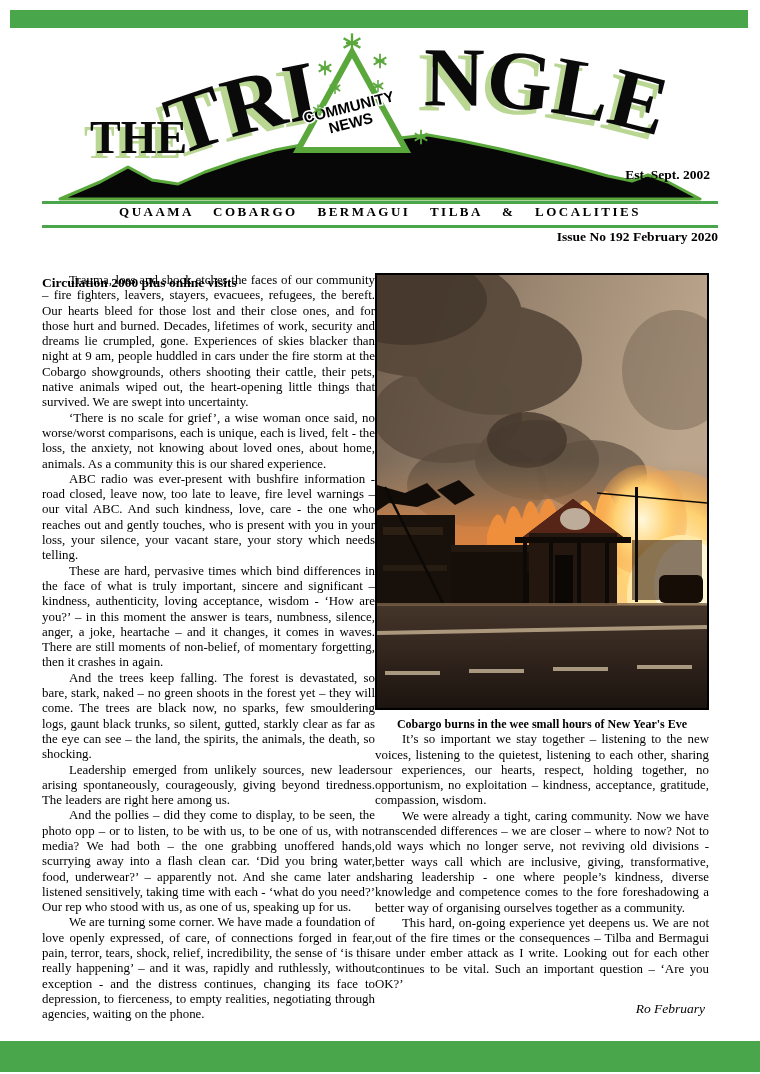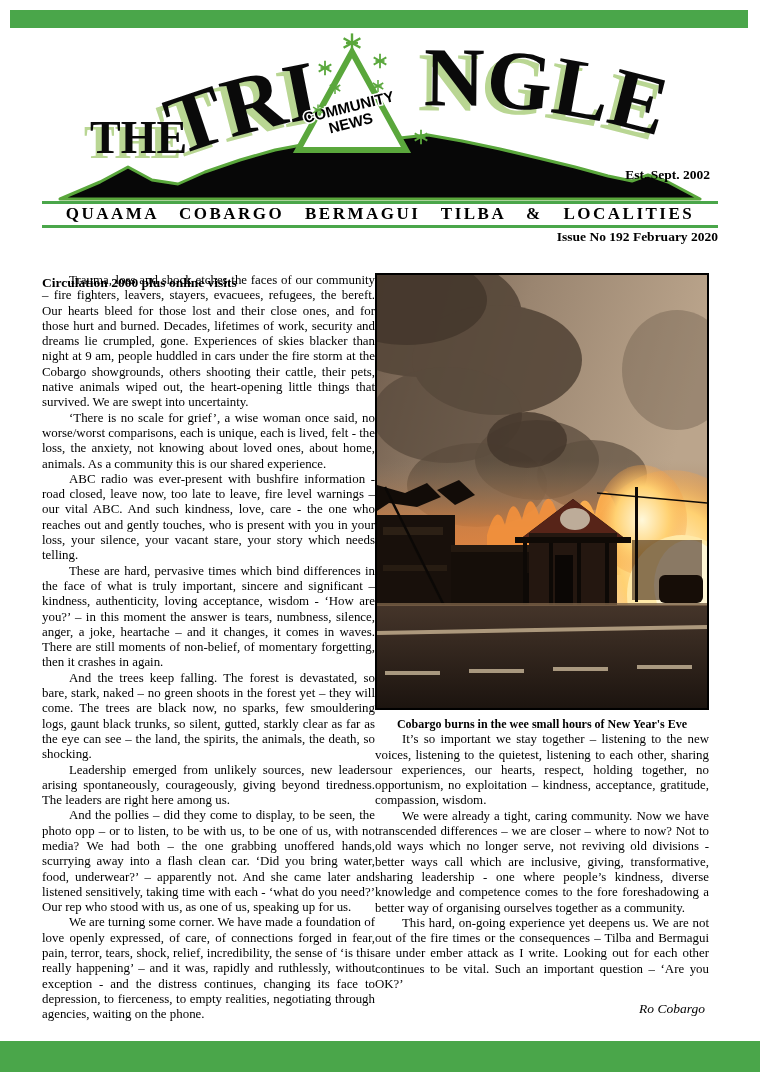--- a/index.html
+++ b/index.html
@@ -4,21 +4,21 @@
 <style>
   html,body{margin:0;padding:0;background:#ffffff;}
   #page{position:relative;width:760px;height:1074px;background:#ffffff;overflow:hidden;
         font-family:"Liberation Serif",serif;color:#000;}
   .greenbar{position:absolute;background:#4aa64a;}
   #topbar{left:10px;top:10px;width:738px;height:18px;}
   #bottombar{left:0;top:1041px;width:760px;height:31px;}
   #masthead-svg{position:absolute;left:0;top:0;}
   .flag-rule{position:absolute;left:42px;width:676px;height:2.5px;background:#4aa64a;}
   #flag-line{position:absolute;left:0;top:204px;width:760px;text-align:center;
-             font-weight:bold;font-size:17px;letter-spacing:2.5px;word-spacing:14px;}
+             font-weight:bold;font-size:13px;letter-spacing:2.5px;word-spacing:14px;}
   #info-row{position:absolute;left:42px;top:229px;width:676px;font-weight:bold;font-size:13.5px;}
   #circulation{float:left;margin-top:46px;}
   #issue{float:right;}
   #headline{position:absolute;left:0;top:236px;width:760px;text-align:center;
             font-weight:bold;font-size:31px;}
   .col{position:absolute;top:273px;font-size:12.9px;line-height:15.3px;text-align:justify;}
   #left-col{left:42px;width:333px;}
   #right-col{left:375px;width:334px;}
   .col p{margin:0;text-indent:27px;}
   #photo-frame{border:2px solid #000;width:330px;height:433px;line-height:0;}
@@ -201,18 +201,18 @@
           <rect x="176" y="392" width="55" height="4"></rect>
           <rect x="260" y="390" width="55" height="4"></rect>
         </g>
       </svg>
     </div>
     <p id="photo-caption">Cobargo burns in the wee small hours of New Year's Eve</p>
     <div id="right-text">
       <p>It’s so important we stay together – listening to the new voices, listening to the quietest, listening to each other, sharing our experiences, our hearts, respect, holding together, no opportunism, no exploitation – kindness, acceptance, gratitude, compassion, wisdom.</p>
       <p>We were already a tight, caring community. Now we have transcended differences – we are closer – where to now? Not to old ways which no longer serve, not reviving old divisions - better ways call which are inclusive, giving, transformative, sharing leadership - one where people’s kindness, diverse knowledge and competence comes to the fore foreshadowing a better way of organising ourselves together as a community.</p>
       <p>This hard, on-going experience yet deepens us. We are not out of the fire times or the consequences – Tilba and Bermagui are under ember attack as I write. Looking out for each other continues to be vital. Such an important question – ‘Are you OK?’</p>
-      <p id="byline">Ro Cobargo</p>
+      <p id="byline">Ro February</p>
     </div>
   </div>
 
   <div id="bottombar" class="greenbar"></div>
 </div>
 
 </body></html>

